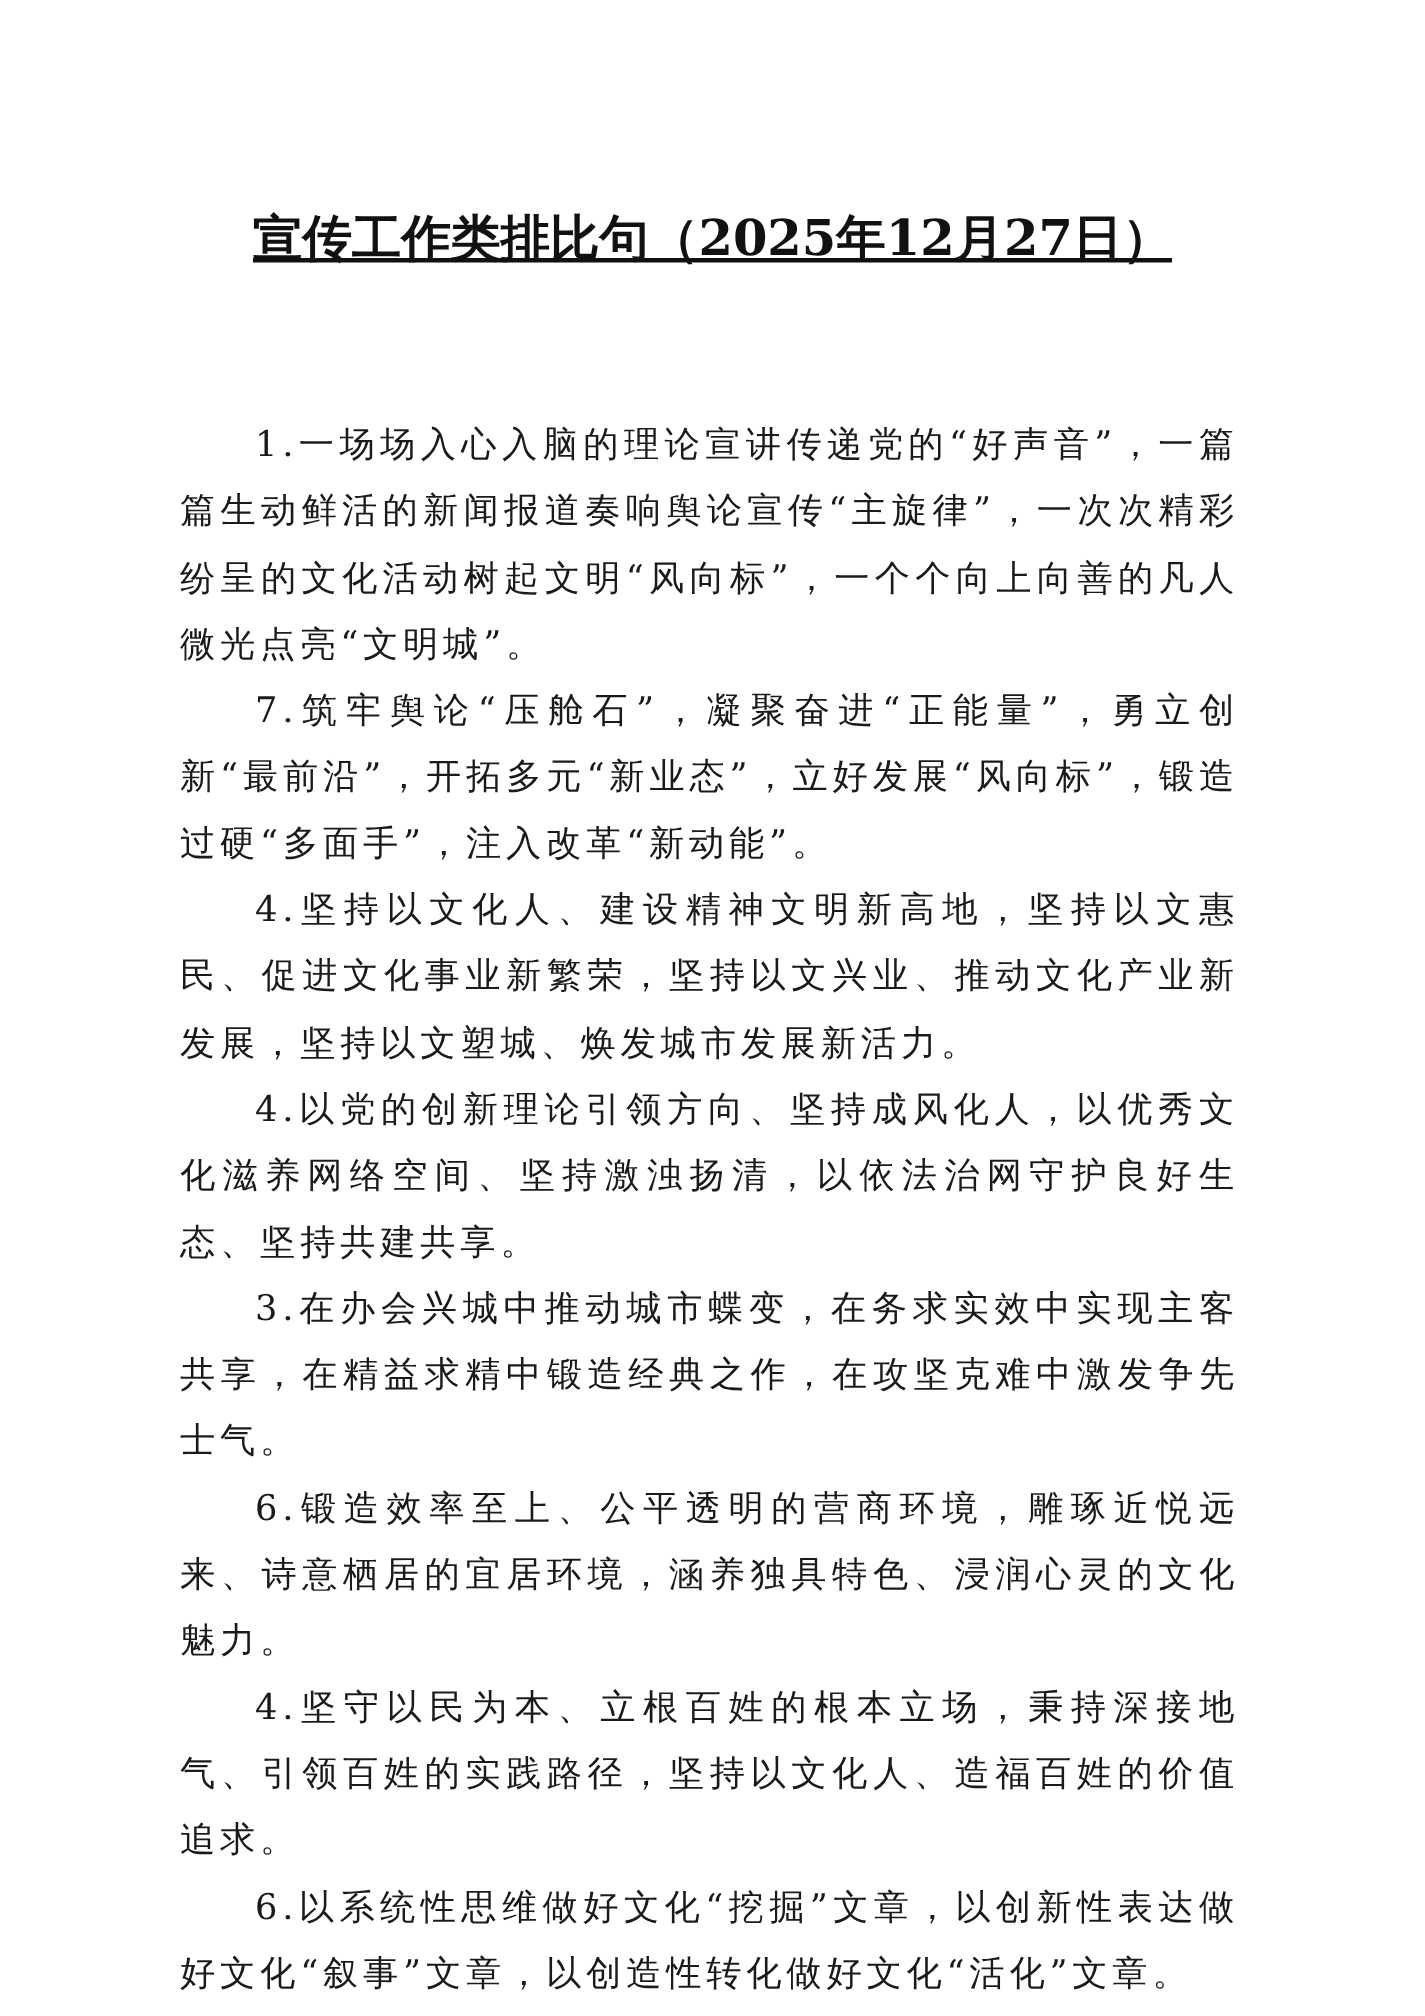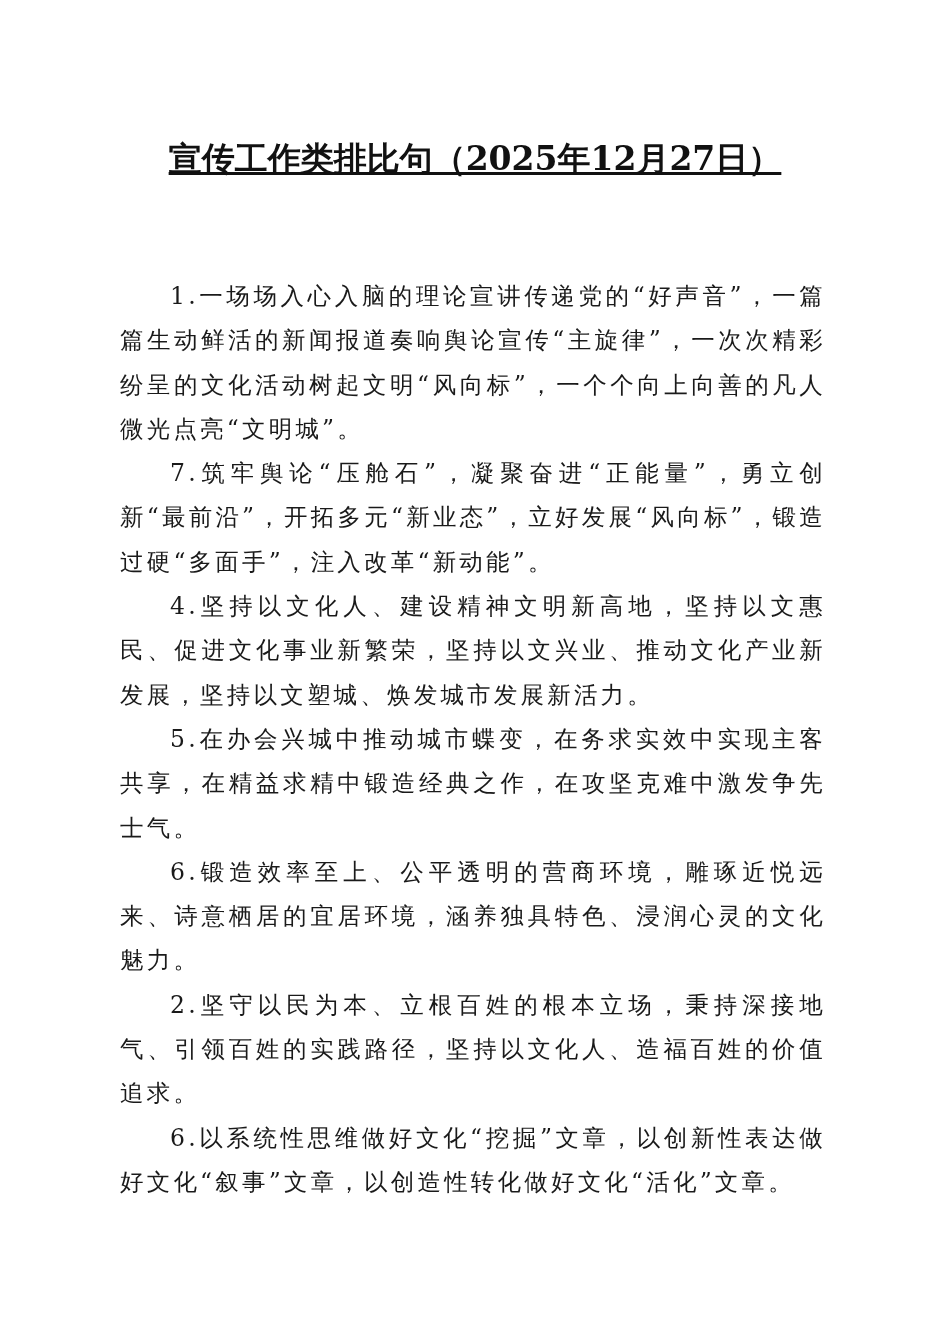--- a/index.html
+++ b/index.html
@@ -58,18 +58,19 @@
 </head>
 <body>
 
 <div class="page">
   <div class="title">宣传工作类排比句（2025年12月27日）</div>
 
   <div class="body-text">
     <p class="para">1.一场场入心入脑的理论宣讲传递党的“好声音”，一篇篇生动鲜活的新闻报道奏响舆论宣传“主旋律”，一次次精彩纷呈的文化活动树起文明“风向标”，一个个向上向善的凡人微光点亮“文明城”。</p>
     <p class="para">7.筑牢舆论“压舱石”，凝聚奋进“正能量”，勇立创新“最前沿”，开拓多元“新业态”，立好发展“风向标”，锻造过硬“多面手”，注入改革“新动能”。</p>
     <p class="para">4.坚持以文化人、建设精神文明新高地，坚持以文惠民、促进文化事业新繁荣，坚持以文兴业、推动文化产业新发展，坚持以文塑城、焕发城市发展新活力。</p>
-    <p class="para">5.在办会兴城中推动城市蝶变，在务求实效中实现主客共享，在精益求精中锻造经典之作，在攻坚克难中激发争先士气。</p>
+    <p class="para">4.以党的创新理论引领方向、坚持成风化人，以优秀文化滋养网络空间、坚持激浊扬清，以依法治网守护良好生态、坚持共建共享。</p>
+    <p class="para">3.在办会兴城中推动城市蝶变，在务求实效中实现主客共享，在精益求精中锻造经典之作，在攻坚克难中激发争先士气。</p>
     <p class="para">6.锻造效率至上、公平透明的营商环境，雕琢近悦远来、诗意栖居的宜居环境，涵养独具特色、浸润心灵的文化魅力。</p>
-    <p class="para">2.坚守以民为本、立根百姓的根本立场，秉持深接地气、引领百姓的实践路径，坚持以文化人、造福百姓的价值追求。</p>
+    <p class="para">4.坚守以民为本、立根百姓的根本立场，秉持深接地气、引领百姓的实践路径，坚持以文化人、造福百姓的价值追求。</p>
     <p class="para">6.以系统性思维做好文化“挖掘”文章，以创新性表达做好文化“叙事”文章，以创造性转化做好文化“活化”文章。</p>
   </div>
 </div>
 
 </body></html>

